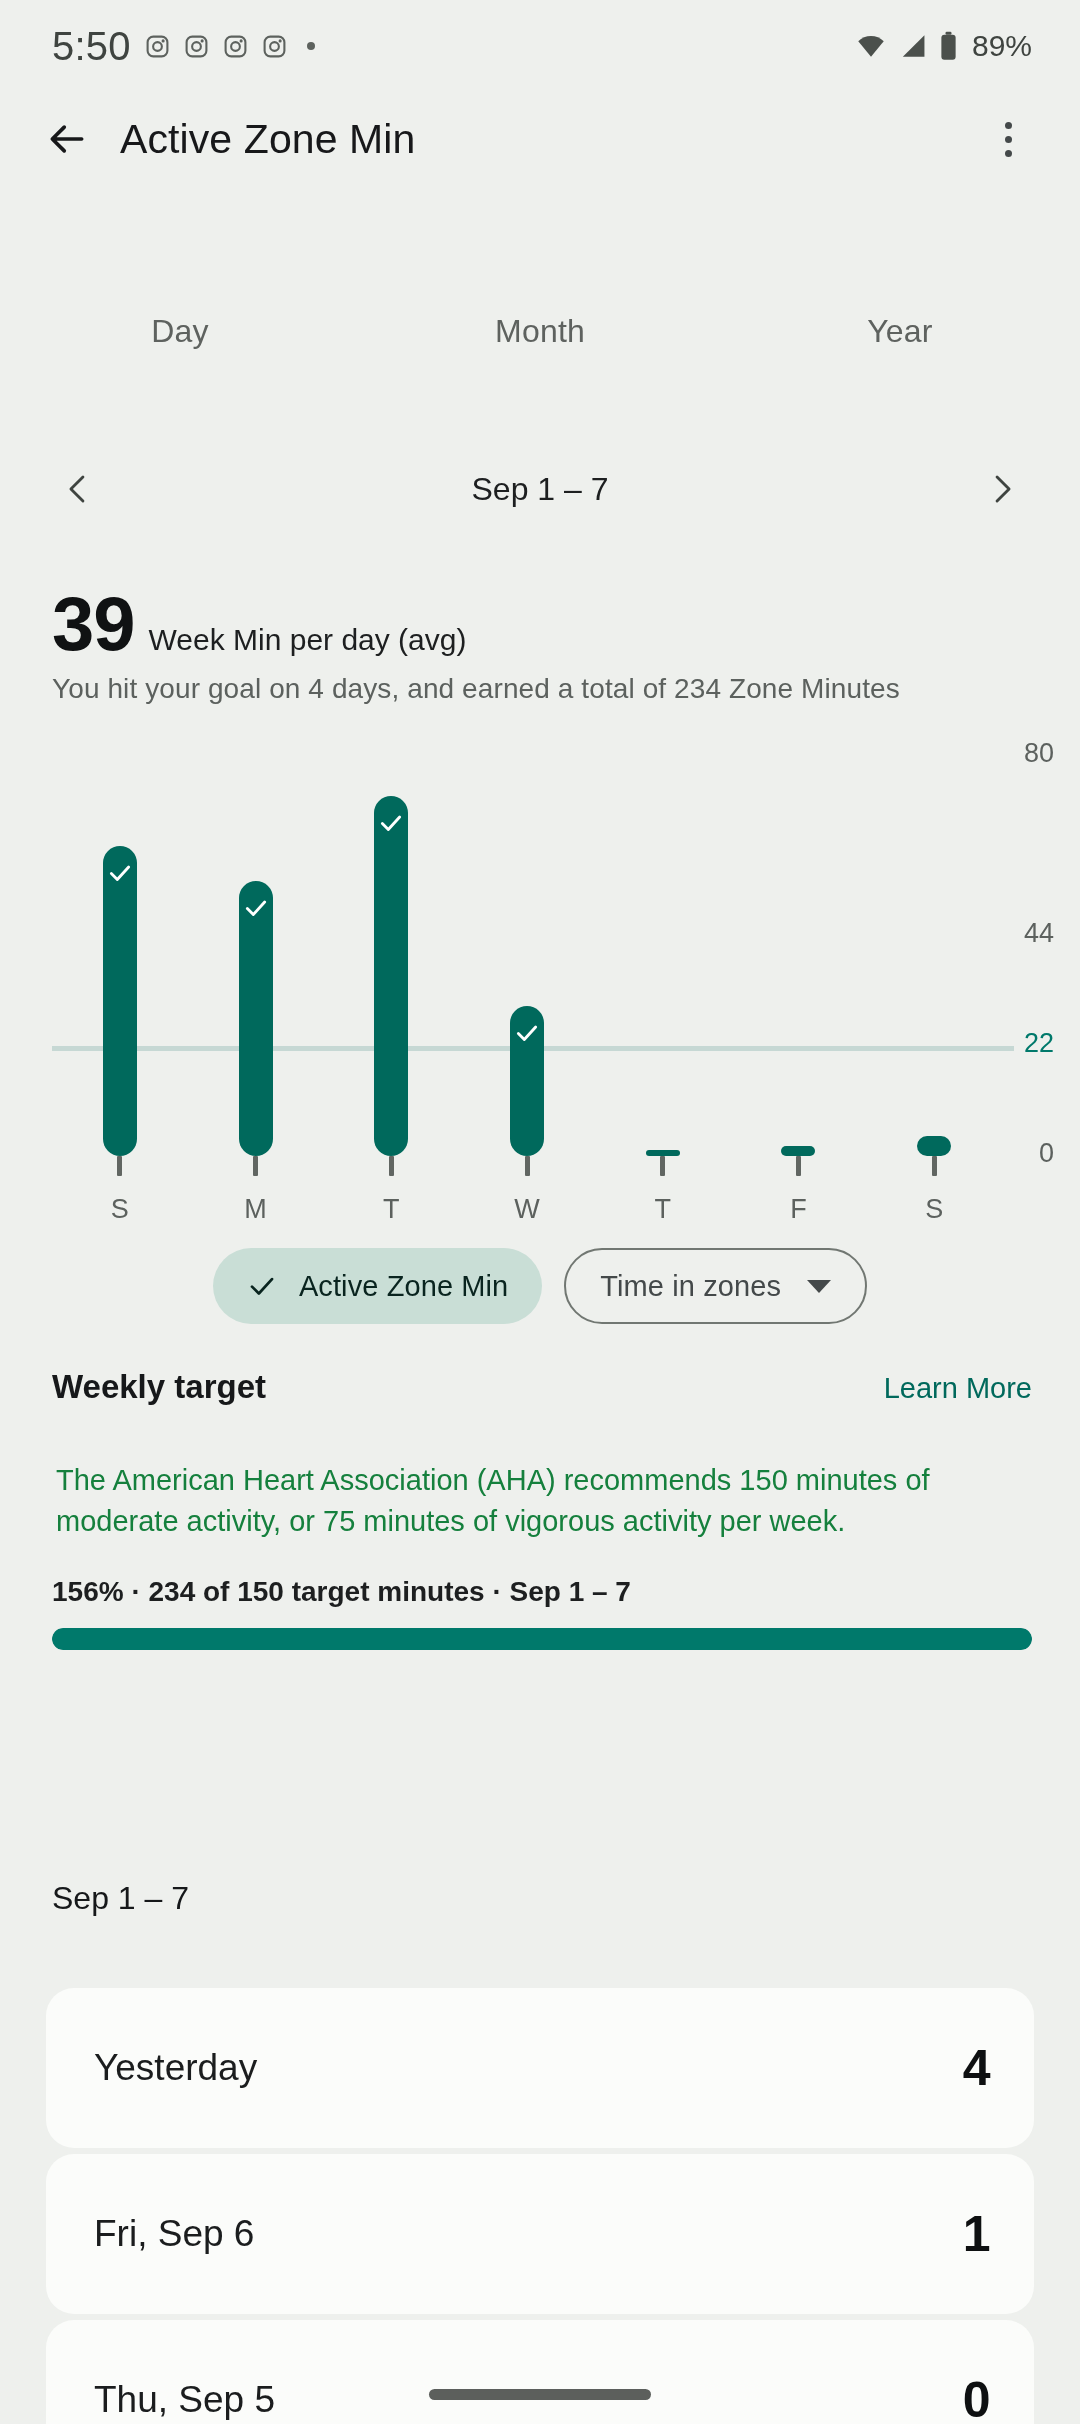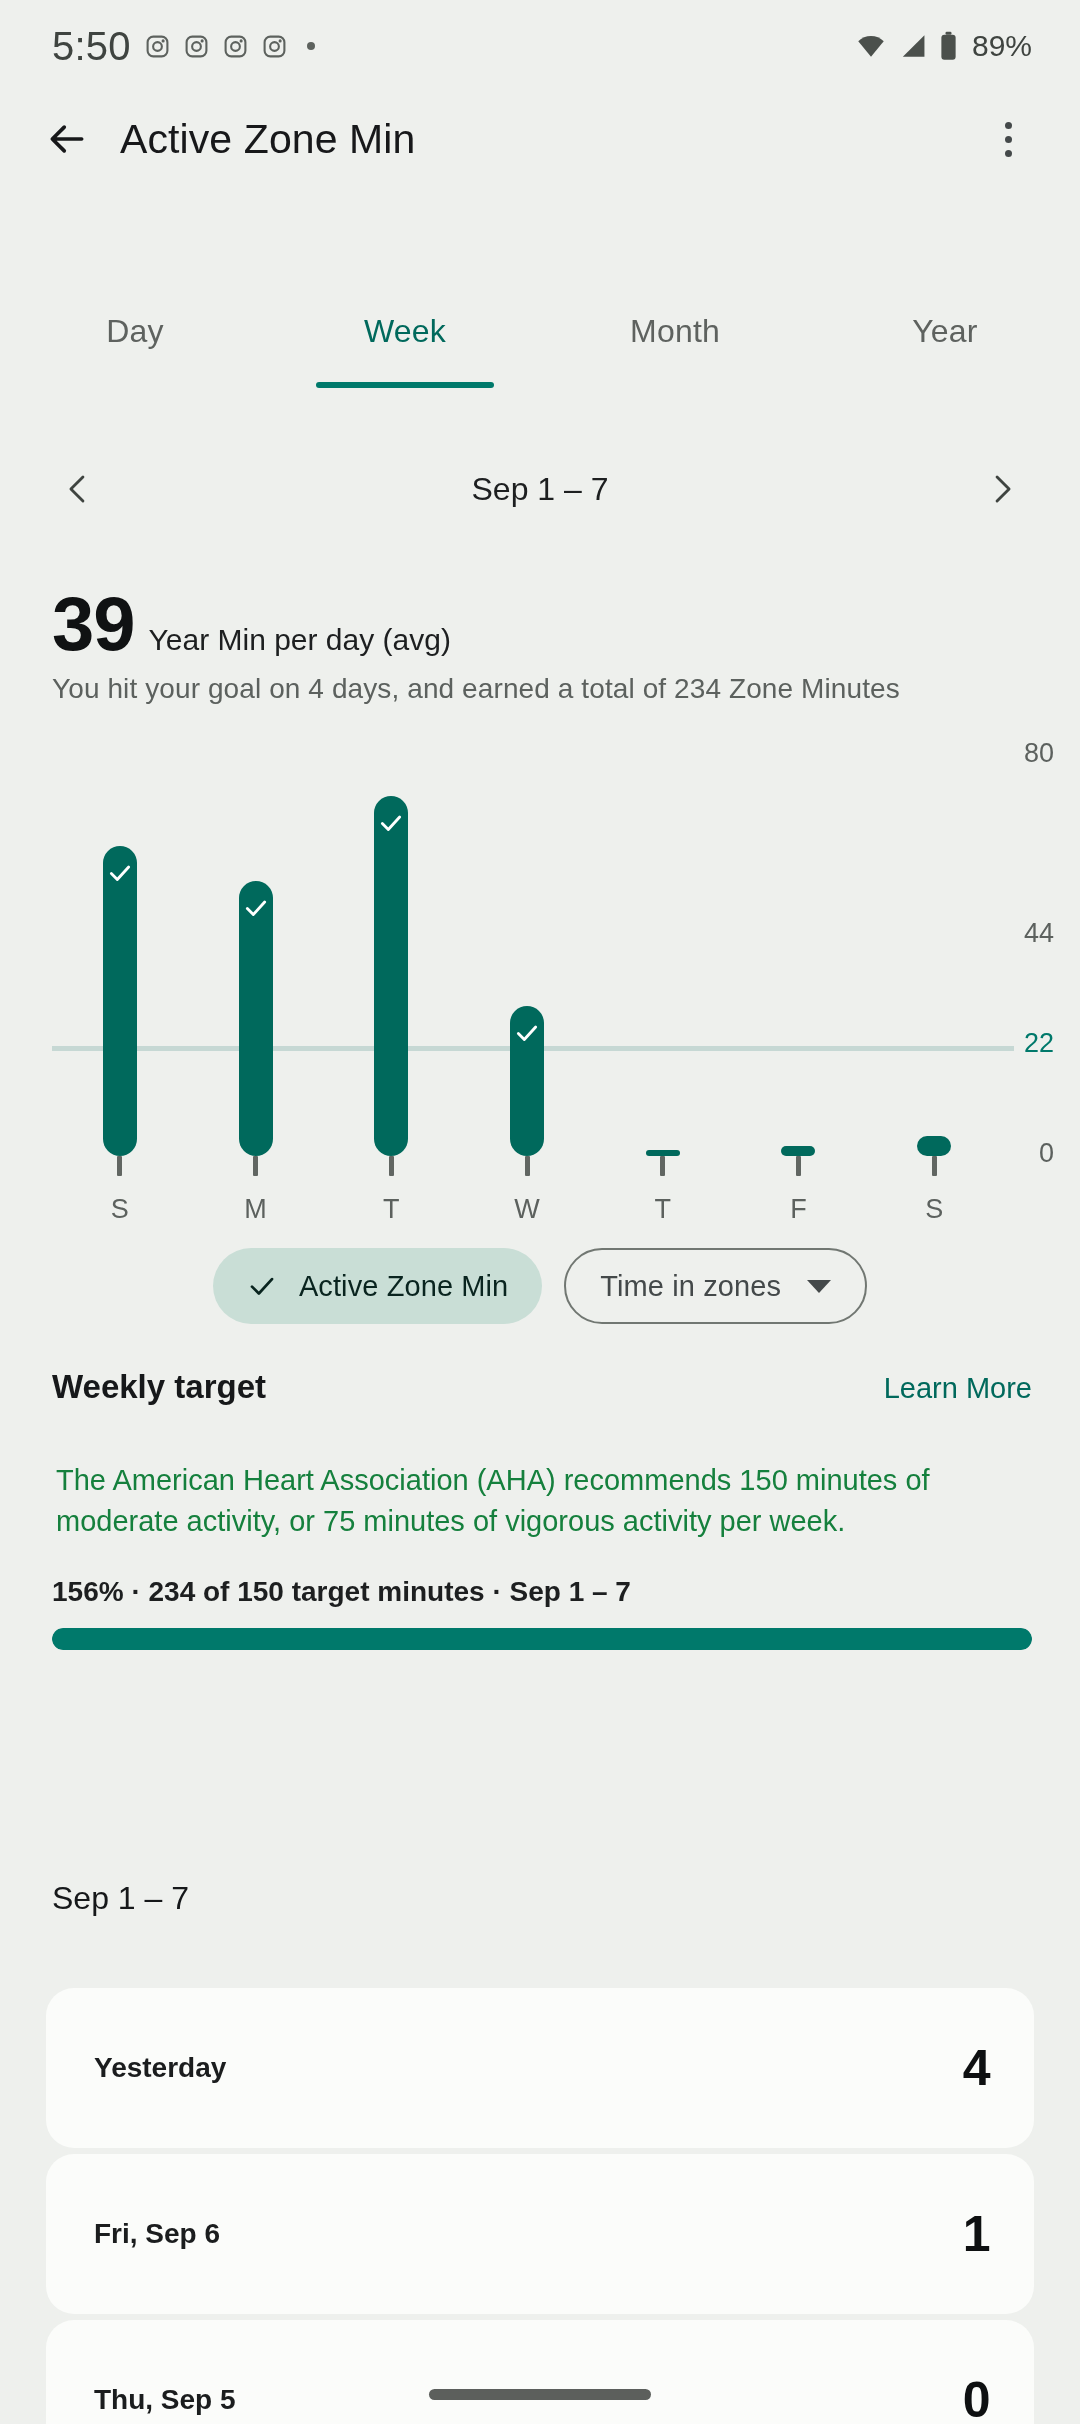--- a/index.html
+++ b/index.html
@@ -123,21 +123,21 @@
 
   
   .list-heading { position: absolute; top: 1880px; left: 52px;
     font-size: 32px; color: #16181a; font-weight: 500; }
   .list { position: absolute; top: 1988px; left: 46px; width: 988px; }
   .list-item {
     background: #fbfcfa; height: 160px; border-radius: 28px; margin-bottom: 6px;
     display: flex; align-items: center; justify-content: space-between;
     padding: 0 44px 0 48px;
   }
-  .li-label { font-size: 28px; color: #1b1d1e; font-weight: 700; }
+  .li-label { font-size: 37px; color: #1b1d1e; font-weight: 400; }
   .li-right { display: flex; align-items: center; gap: 18px; }
   .li-value { font-size: 50px; font-weight: 600; color: #0e1011; letter-spacing: -.5px; }
 
   
   .home-indicator {
     position: absolute; bottom: 24px; left: 50%; transform: translateX(-50%);
     width: 222px; height: 11px; border-radius: 6px; background: #5c5f5c;
   }
 </style>
 </head>
@@ -194,24 +194,20 @@
     <i></i>
     <i></i>
     <i></i>
   </div>
 </div>
 
 <div class="tabs">
   <div class="tab">
     <span>Day</span>
   </div>
-  <div class="tab active">
-    <span>Week</span>
-    <span class="tab-underline"></span>
-  </div>
   <div class="tab">
     <span>Month</span>
   </div>
   <div class="tab">
     <span>Year</span>
   </div>
 </div>
 
 <div class="datenav">
   <div class="chev-btn">
@@ -223,21 +219,21 @@
   <div class="chev-btn">
     <svg width="34" height="34" viewBox="0 0 24 24">
       <path d="M8.5 3.5 17 12l-8.5 8.5" fill="none" stroke="#3f4440" stroke-width="2" stroke-linecap="round" stroke-linejoin="round"></path>
     </svg>
   </div>
 </div>
 
 <div class="summary">
   <div class="summary-row">
     <span class="summary-value">39</span>
-    <span class="summary-unit">Year Min per day (avg)</span>
+    <span class="summary-unit">Week Min per day (avg)</span>
   </div>
   <div class="summary-sub">You hit your goal on 4 days, and earned a total of 234 Zone Minutes</div>
 </div>
 
 <div class="chart-wrap">
   <div class="chart-plot">
     <div class="goal-line" id="goal-line" style="top: 290px; background: rgb(198, 216, 212);"></div>
     <div class="bars" id="bars">
         <div class="bar-col">
           <div class="bar" style="height: 310px; background: rgb(0, 105, 92);">

